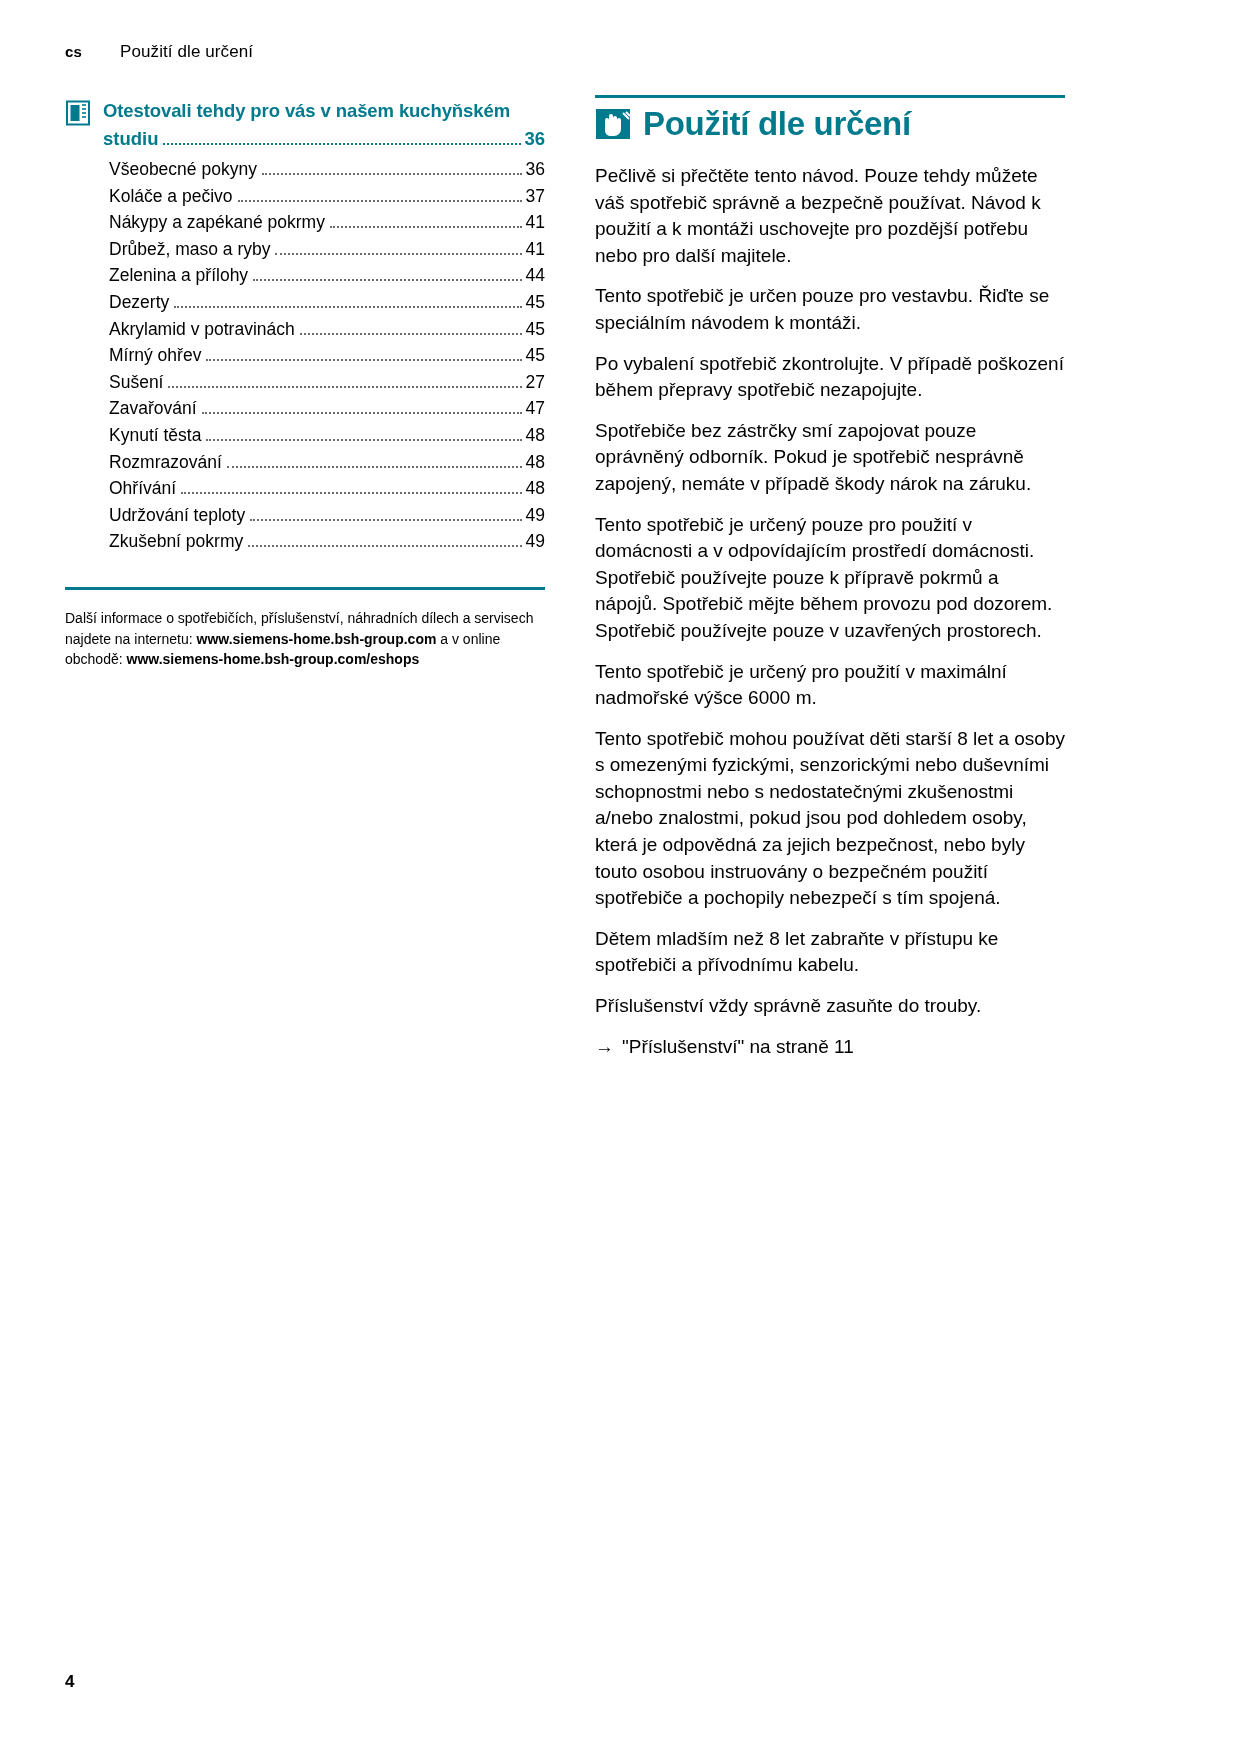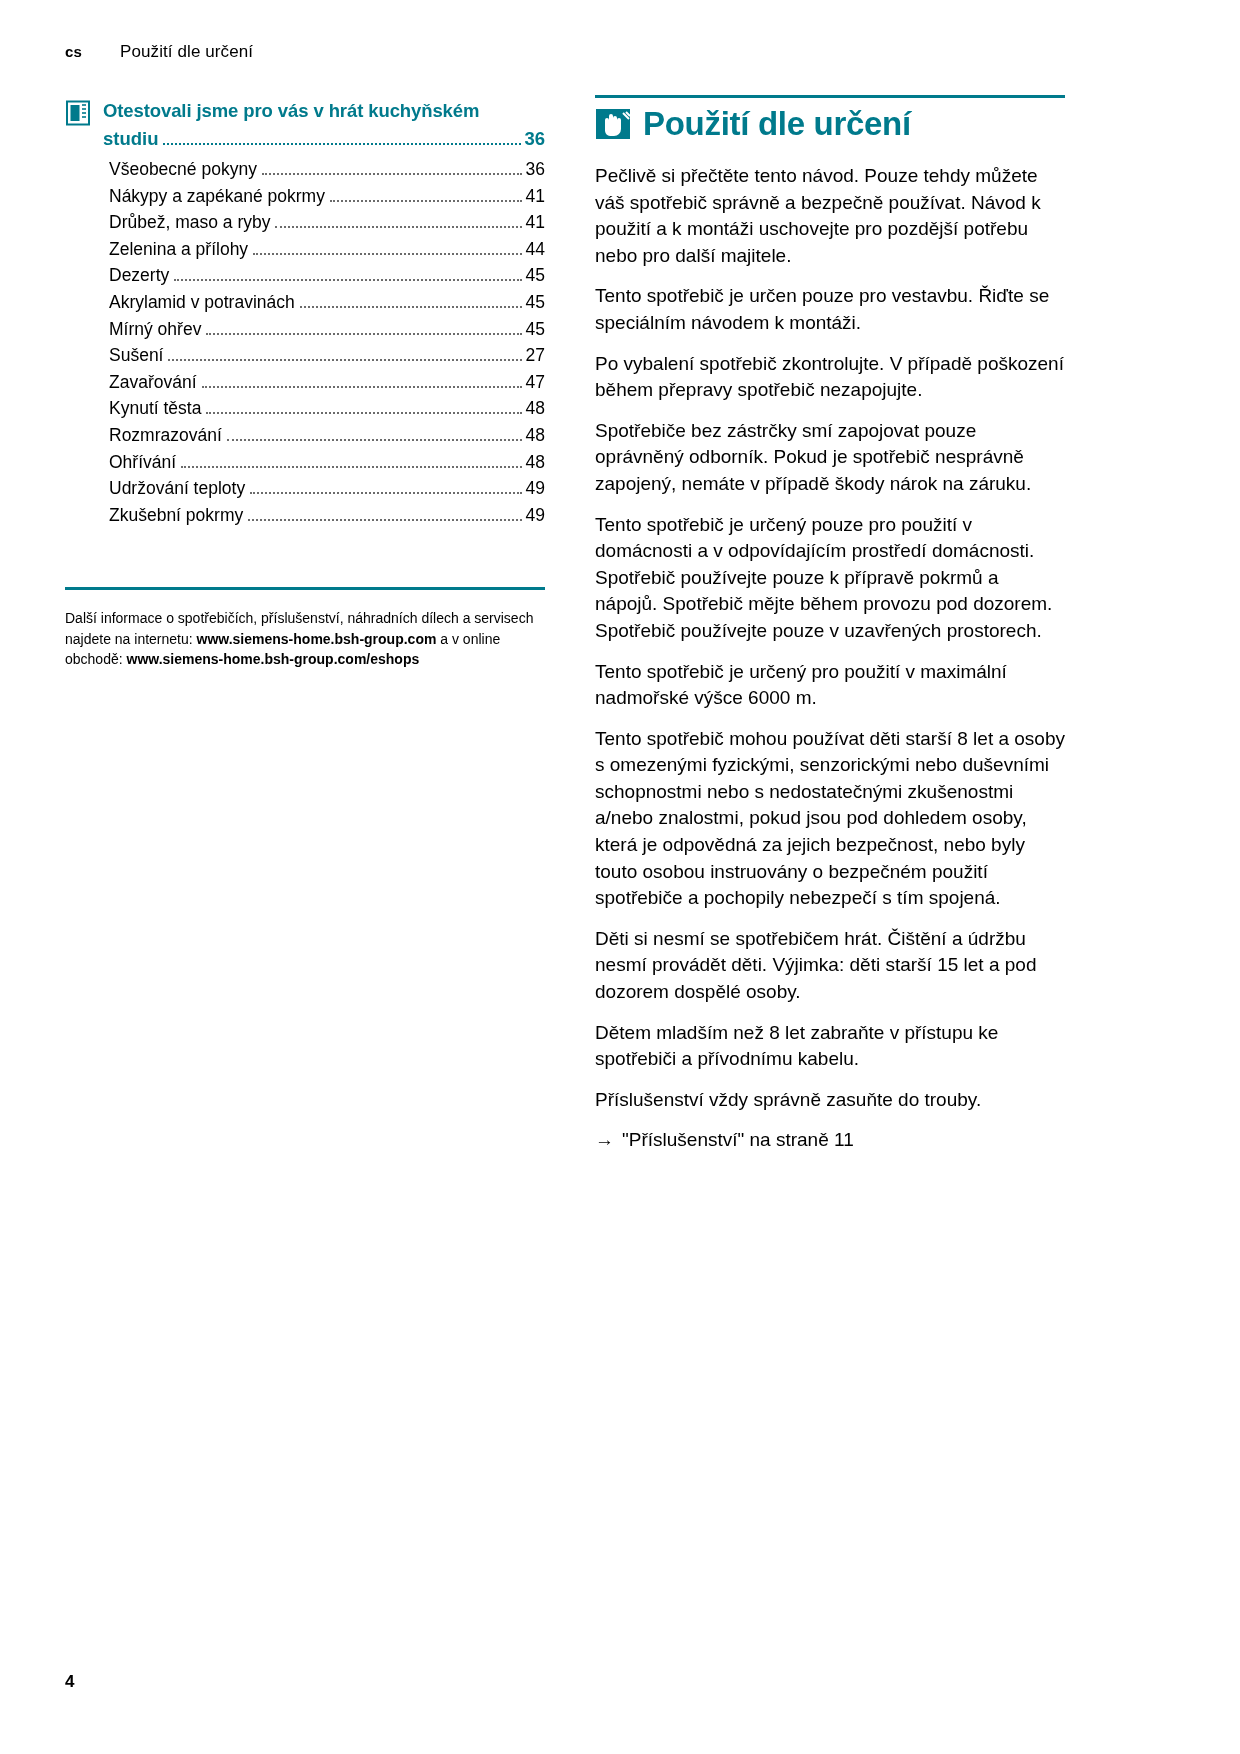--- a/index.html
+++ b/index.html
@@ -197,34 +197,39 @@
       <span class="toc-head-icon">
         <svg width="26" height="26" viewBox="0 0 26 26">
           <rect x="2" y="1.5" width="22" height="23" fill="none" stroke="#007a8c" stroke-width="2"></rect>
           <rect x="5.5" y="5" width="9" height="16" fill="#007a8c"></rect>
           <line x1="17" y1="5" x2="21" y2="5" stroke="#007a8c" stroke-width="1.6"></line>
           <line x1="17" y1="9" x2="21" y2="9" stroke="#007a8c" stroke-width="1.6"></line>
           <line x1="17" y1="13" x2="21" y2="13" stroke="#007a8c" stroke-width="1.6"></line>
           <line x1="17" y1="17" x2="21" y2="17" stroke="#007a8c" stroke-width="1.6"></line>
         </svg>
       </span>
-      <span class="toc-head-text">Otestovali jsme pro vás v hrát kuchyňském</span>
+      <span class="toc-head-text">Otestovali tehdy pro vás v našem kuchyňském</span>
     </div>
 
     <div class="toc-head-row2">
       <span class="lbl">studiu</span>
       <span class="dots"></span>
       <span class="pg">36</span>
     </div>
 
     <ul class="toc">
       <li>
         <span class="lbl">Všeobecné pokyny</span>
         <span class="dots"></span>
         <span class="pg">36</span>
+      </li>
+      <li>
+        <span class="lbl">Koláče a pečivo</span>
+        <span class="dots"></span>
+        <span class="pg">37</span>
       </li>
       <li>
         <span class="lbl">Nákypy a zapékané pokrmy</span>
         <span class="dots"></span>
         <span class="pg">41</span>
       </li>
       <li>
         <span class="lbl">Drůbež, maso a ryby</span>
         <span class="dots"></span>
         <span class="pg">41</span>
@@ -308,21 +313,20 @@
   </div>
 
   <div class="body-copy">
     <p>Pečlivě si přečtěte tento návod. Pouze tehdy můžete váš spotřebič správně a bezpečně používat. Návod k použití a k montáži uschovejte pro pozdější potřebu nebo pro další majitele.</p>
     <p>Tento spotřebič je určen pouze pro vestavbu. Řiďte se speciálním návodem k montáži.</p>
     <p>Po vybalení spotřebič zkontrolujte. V případě poškození během přepravy spotřebič nezapojujte.</p>
     <p>Spotřebiče bez zástrčky smí zapojovat pouze oprávněný odborník. Pokud je spotřebič nesprávně zapojený, nemáte v případě škody nárok na záruku.</p>
     <p>Tento spotřebič je určený pouze pro použití v domácnosti a v odpovídajícím prostředí domácnosti. Spotřebič používejte pouze k přípravě pokrmů a nápojů. Spotřebič mějte během provozu pod dozorem. Spotřebič používejte pouze v uzavřených prostorech.</p>
     <p>Tento spotřebič je určený pro použití v maximální nadmořské výšce 6000 m.</p>
     <p>Tento spotřebič mohou používat děti starší 8 let a osoby s omezenými fyzickými, senzorickými nebo duševními schopnostmi nebo s nedostatečnými zkušenostmi a/nebo znalostmi, pokud jsou pod dohledem osoby, která je odpovědná za jejich bezpečnost, nebo byly touto osobou instruovány o bezpečném použití spotřebiče a pochopily nebezpečí s tím spojená.</p>
-    <p>Děti si nesmí se spotřebičem hrát. Čištění a údržbu nesmí provádět děti. Výjimka: děti starší 15 let a pod dozorem dospělé osoby.</p>
     <p>Dětem mladším než 8 let zabraňte v přístupu ke spotřebiči a přívodnímu kabelu.</p>
     <p>Příslušenství vždy správně zasuňte do trouby.</p>
     <p class="ref">
       <span>→</span>
       <span>"Příslušenství" na straně 11</span>
     </p>
   </div>
 
   <div class="folio">4</div>
 </div>

